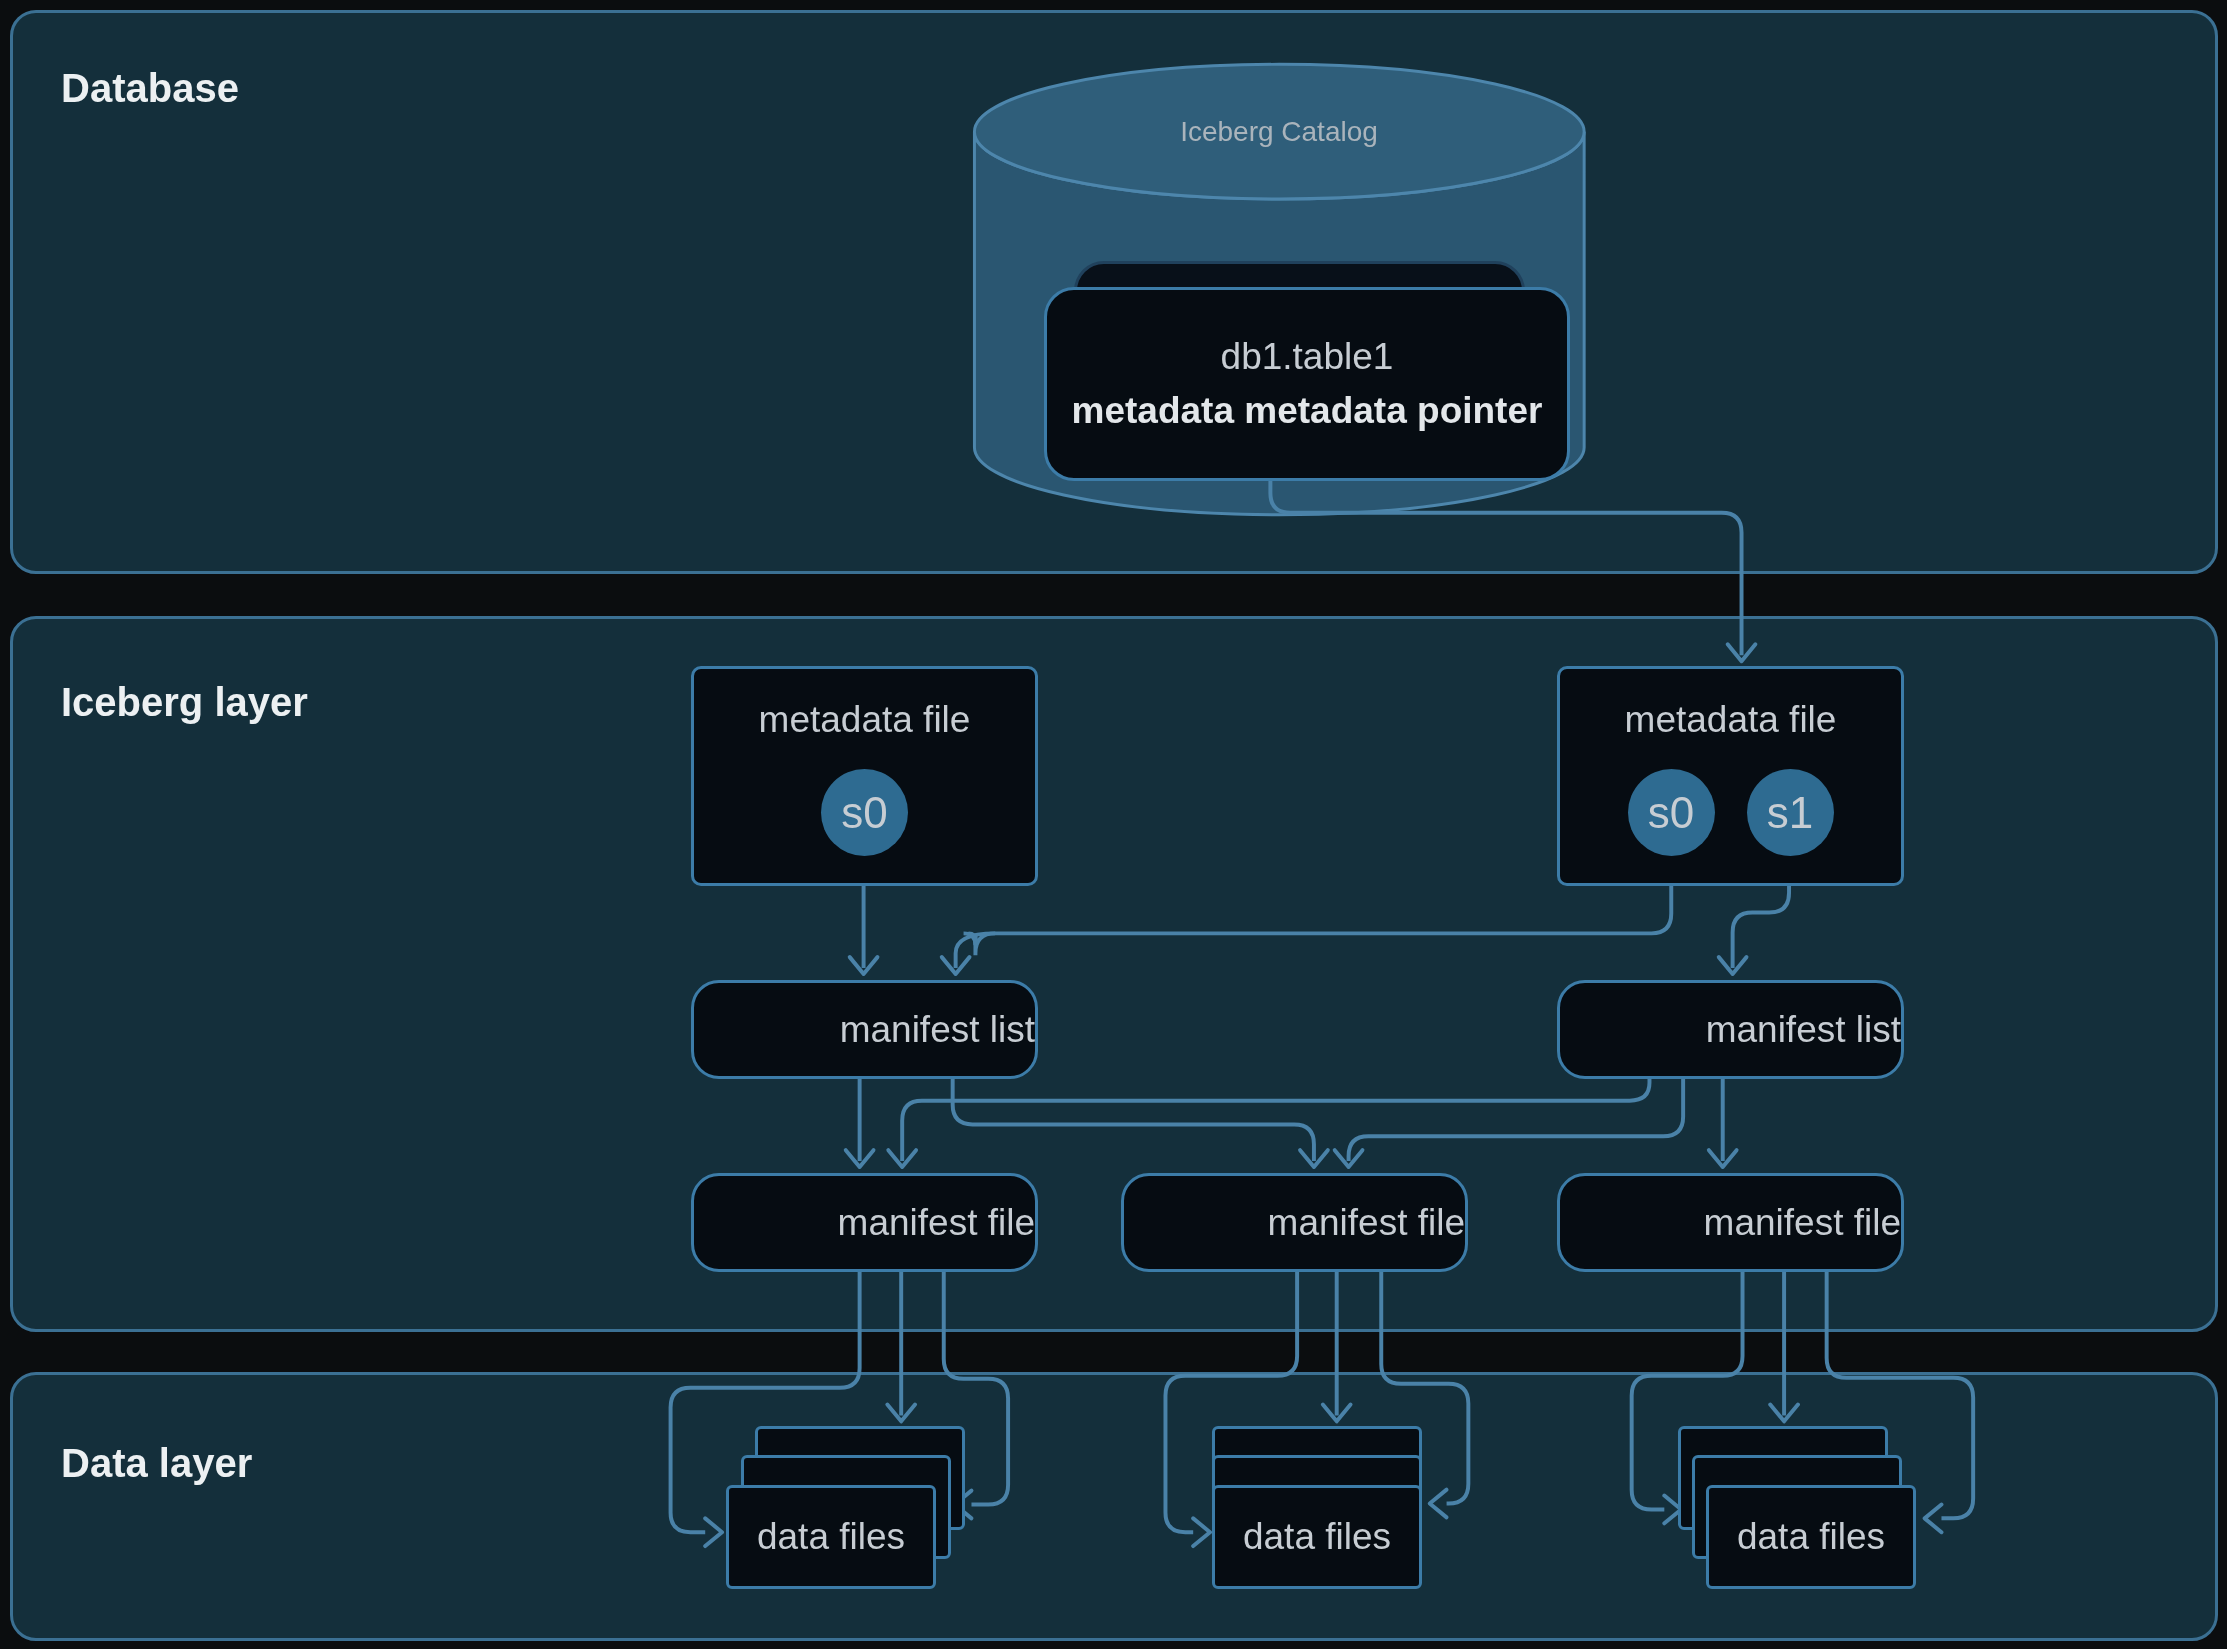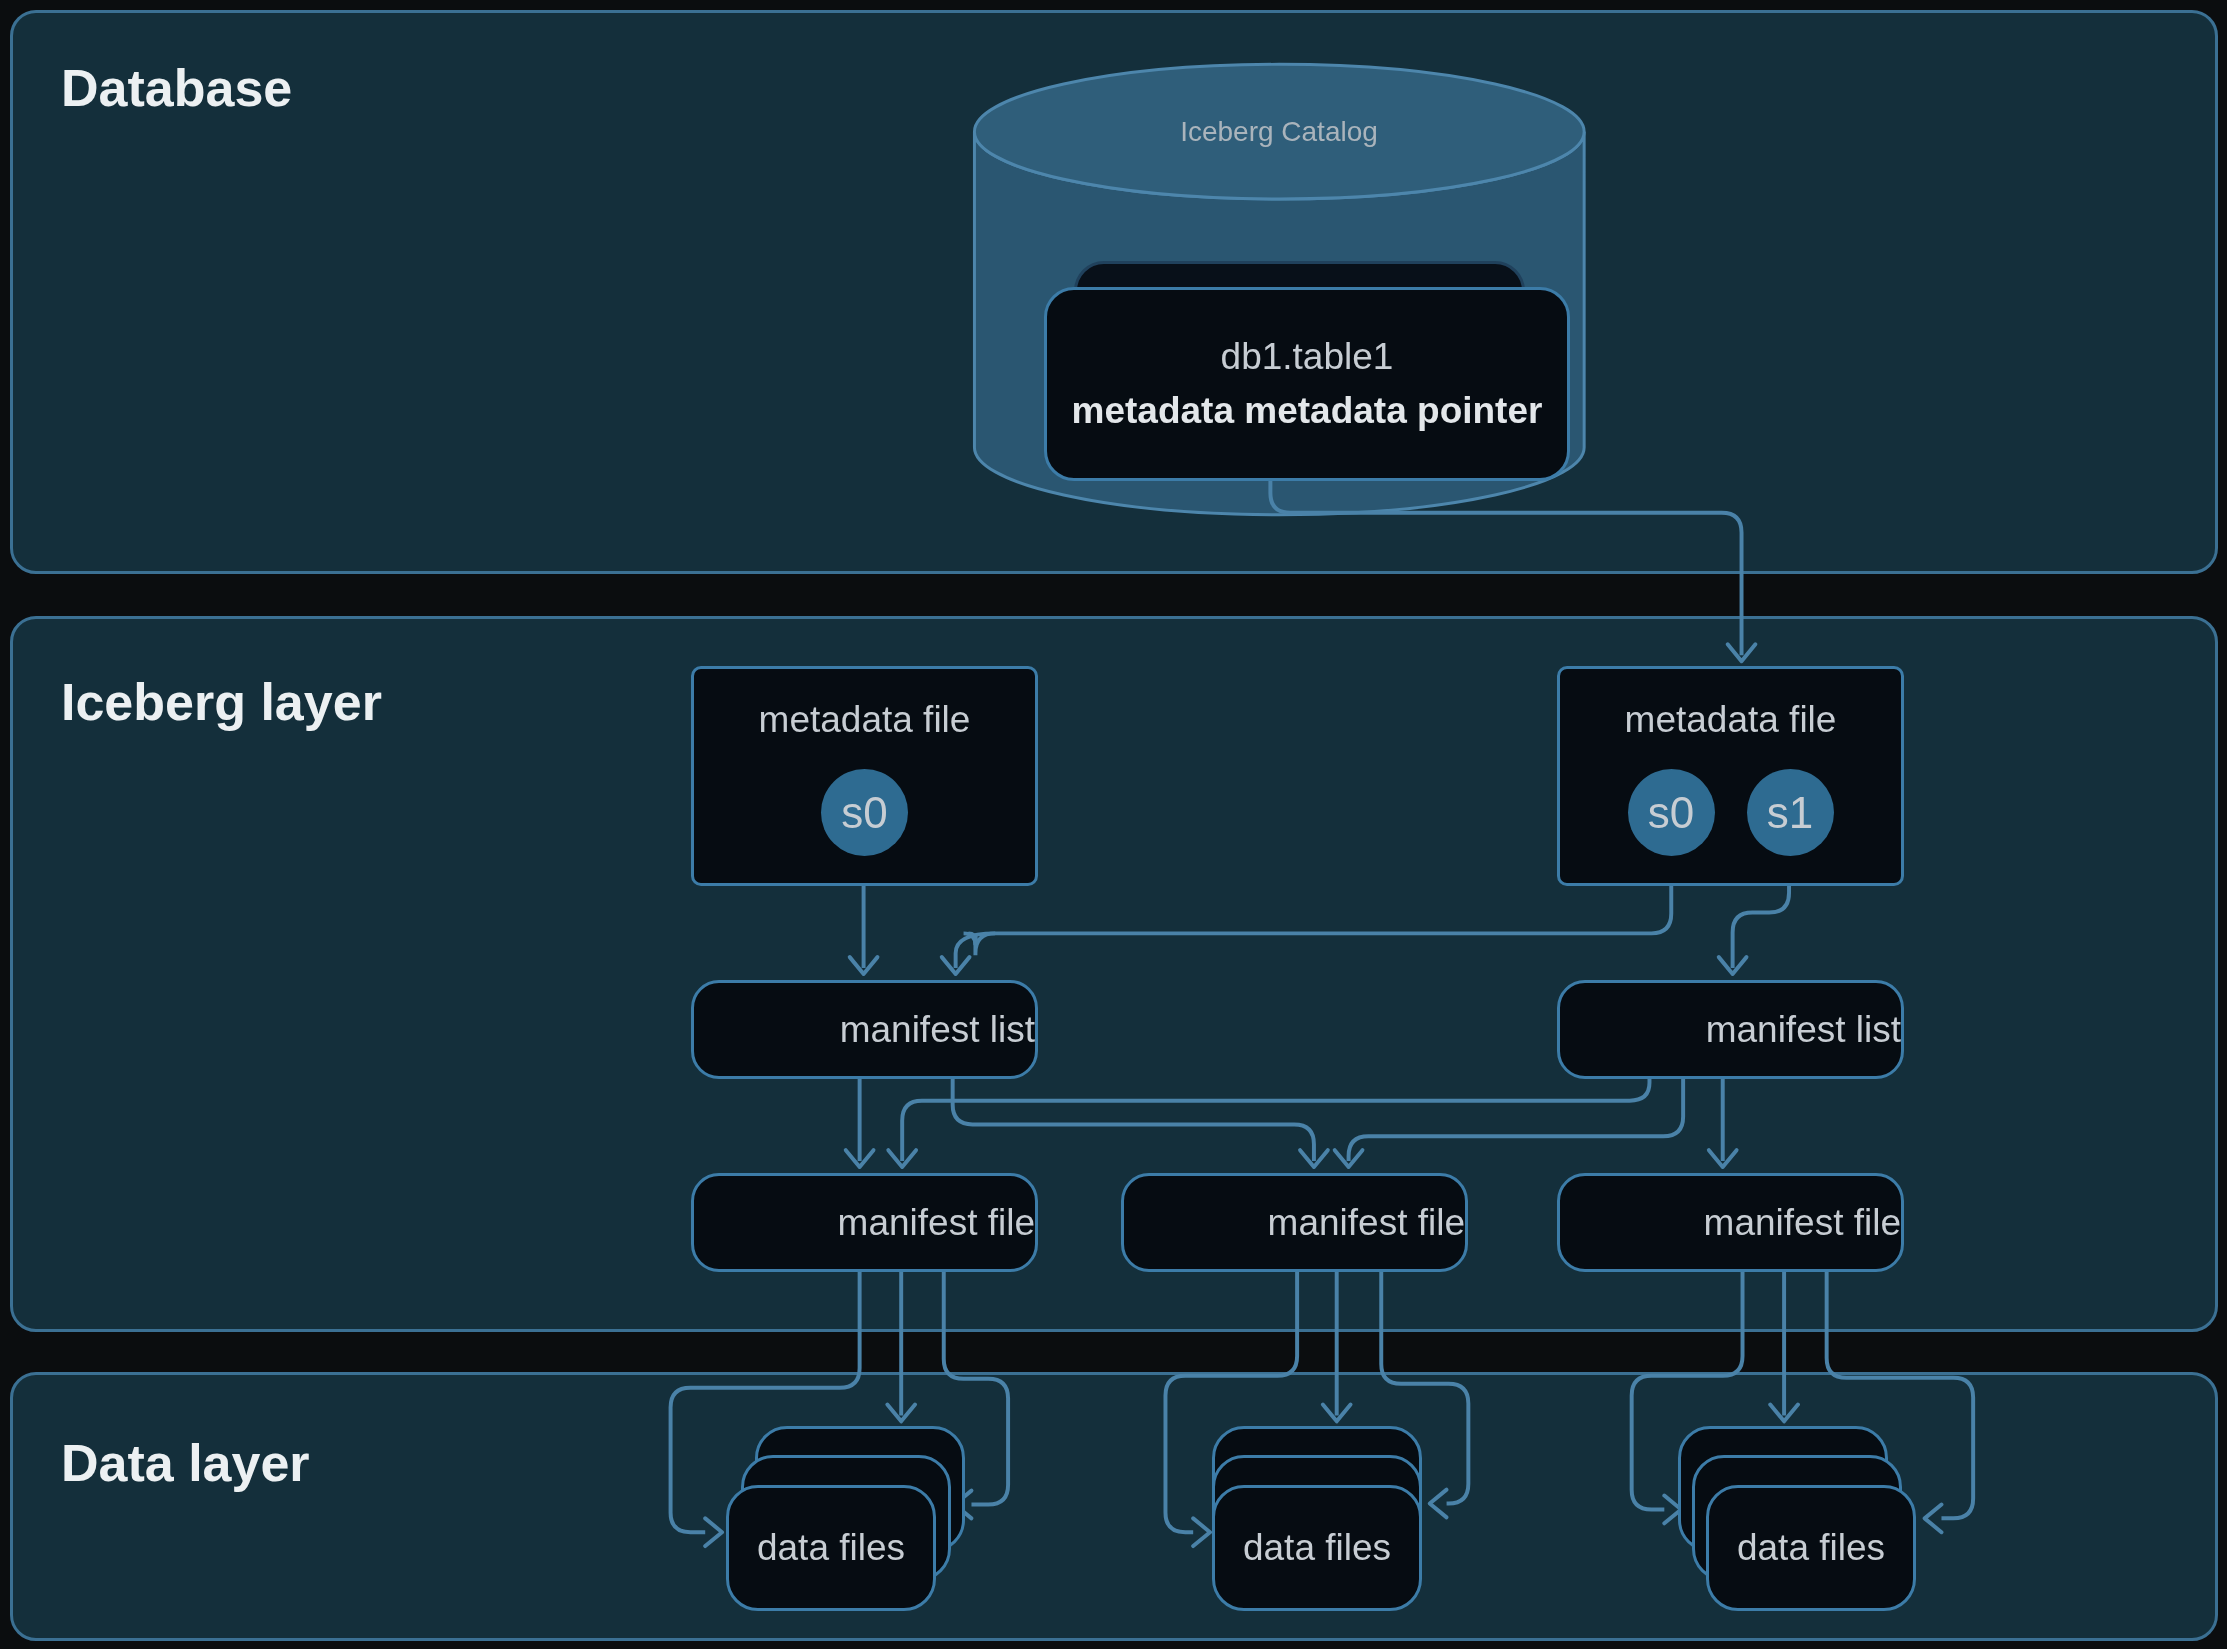--- a/index.html
+++ b/index.html
@@ -10,21 +10,21 @@
     overflow:hidden;
   }
   .panel{
     position:absolute;box-sizing:border-box;
     background:var(--panel-bg,#142f3b);
     border:3px solid var(--panel-border,#3b7093);
     border-radius:26px;
   }
   .heading{
     position:absolute;color:var(--text-heading,#ecf0f2);
-    font-size:52px;font-weight:700;line-height:51px;white-space:nowrap;
+    font-size:40px;font-weight:700;line-height:51px;white-space:nowrap;
   }
   .svg-layer{position:absolute;left:0;top:0;z-index:1;}
   .cyl-body{fill:var(--cylinder-body,#2a5671);stroke:var(--cylinder-stroke,#4d86ac);stroke-width:3;}
   .cyl-top{fill:var(--cylinder-top,#2f5e7a);stroke:var(--cylinder-stroke,#4d86ac);stroke-width:3;}
   .conn{fill:none;stroke:var(--connector,#4a82a8);stroke-width:4;}
   .chev{fill:none;stroke:var(--connector,#4a82a8);stroke-width:4;stroke-linecap:round;stroke-linejoin:round;}
   .node{
     position:absolute;box-sizing:border-box;z-index:2;
     background:var(--node-bg,#060c12);
     border:3px solid var(--node-border,#3c7ca8);
@@ -55,24 +55,24 @@
     gap:12px;
   }
   .catalog-table{color:var(--text-label,#c7cdd3);font-size:37px;}
   .catalog-pointer{color:var(--text-bold,#e3e7ea);font-size:37px;font-weight:700;}
   .cyl-label{
     position:absolute;z-index:2;display:flex;align-items:center;justify-content:center;
     color:var(--text-muted,#aab4bc);font-size:28px;white-space:nowrap;
   }
   .stack{position:absolute;z-index:2;}
   .stack-box{
-    position:absolute;box-sizing:border-box;width:210px;height:126px;
+    position:absolute;box-sizing:border-box;width:210px;height:104px;
     background:var(--node-bg,#060c12);
     border:3px solid var(--node-border,#3c7ca8);
-    border-radius:32px;
+    border-radius:6px;
     display:flex;align-items:center;justify-content:center;
   }
 </style>
 </head>
 <body>
 
 <div class="stage">
 
   <div class="panel" style="left:10px;top:10px;width:2208px;height:564px;"></div>
   <div class="panel" style="left:10px;top:616px;width:2208px;height:716px;"></div>

